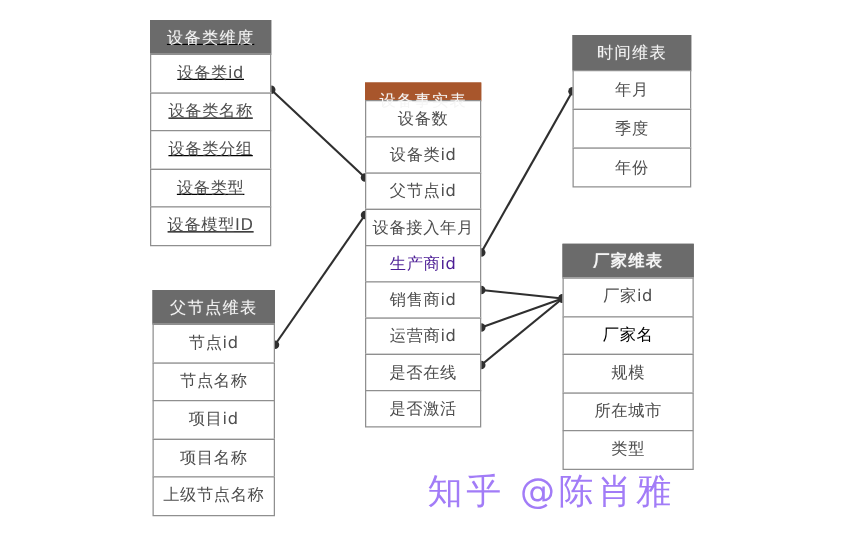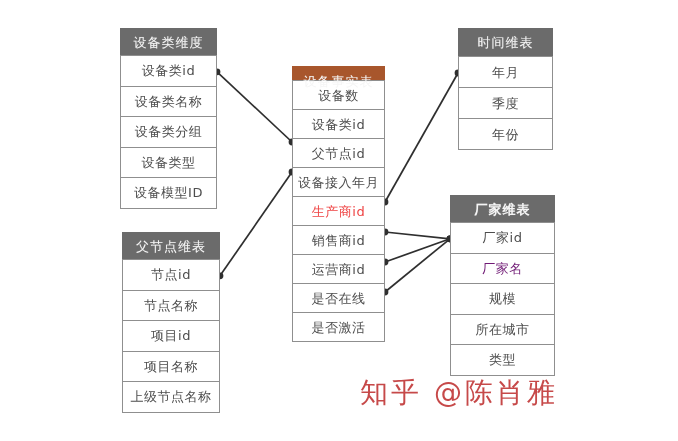--- a/index.html
+++ b/index.html
@@ -86,21 +86,21 @@
         <circle cx="385" cy="262" r="3.4" fill="#2f2f2f"></circle>
         <circle cx="450" cy="238.8" r="3.4" fill="#2f2f2f"></circle>
       </g>
       <g>
         <line x1="385" y1="292" x2="450" y2="238.8" stroke="#2f2f2f" stroke-width="1.7"></line>
         <circle cx="385" cy="292" r="3.4" fill="#2f2f2f"></circle>
         <circle cx="450" cy="238.8" r="3.4" fill="#2f2f2f"></circle>
       </g>
     </svg>
   <div id="tables-layer">
-      <div class="er-table" style="left: 120px; top: 28px; width: 97px;">
+      <div class="er-table" style="left: 120px; top: 16px; width: 97px; text-decoration: underline;">
         <div class="er-header" style="height: 28px; line-height: 27px; background: rgb(107, 107, 107); border-color: rgb(107, 107, 107);">设备类维度</div>
         <div class="er-cell" style="height: 31.6px; line-height: 30.6px; color: rgb(77, 77, 77);">设备类id</div>
         <div class="er-cell" style="height: 31.6px; line-height: 30.6px; color: rgb(77, 77, 77);">设备类名称</div>
         <div class="er-cell" style="height: 31.6px; line-height: 30.6px; color: rgb(77, 77, 77);">设备类分组</div>
         <div class="er-cell" style="height: 31.6px; line-height: 30.6px; color: rgb(77, 77, 77);">设备类型</div>
         <div class="er-cell" style="height: 31.6px; line-height: 30.6px; color: rgb(77, 77, 77);">设备模型ID</div>
       </div>
       <div class="er-table" style="left: 122px; top: 232px; width: 98px;">
         <div class="er-header" style="height: 28px; line-height: 27px; background: rgb(107, 107, 107); border-color: rgb(107, 107, 107);">父节点维表</div>
         <div class="er-cell" style="height: 31.6px; line-height: 30.6px; color: rgb(77, 77, 77);">节点id</div>
@@ -108,35 +108,35 @@
         <div class="er-cell" style="height: 31.6px; line-height: 30.6px; color: rgb(77, 77, 77);">项目id</div>
         <div class="er-cell" style="height: 31.6px; line-height: 30.6px; color: rgb(77, 77, 77);">项目名称</div>
         <div class="er-cell" style="height: 31.6px; line-height: 30.6px; color: rgb(77, 77, 77);">上级节点名称</div>
       </div>
       <div class="er-table" style="left: 292px; top: 66px; width: 93px;">
         <div class="er-header" style="height: 15px; line-height: 30px; background: rgb(168, 86, 44); border-color: rgb(168, 86, 44);">设备事实表</div>
         <div class="er-cell" style="height: 30px; line-height: 29px; color: rgb(77, 77, 77);">设备数</div>
         <div class="er-cell" style="height: 30px; line-height: 29px; color: rgb(77, 77, 77);">设备类id</div>
         <div class="er-cell" style="height: 30px; line-height: 29px; color: rgb(77, 77, 77);">父节点id</div>
         <div class="er-cell" style="height: 30px; line-height: 29px; color: rgb(77, 77, 77);">设备接入年月</div>
-        <div class="er-cell" style="height: 30px; line-height: 29px; color: #ef4444;">生产商id</div>
+        <div class="er-cell" style="height: 30px; line-height: 29px; color: #4c1d95;">生产商id</div>
         <div class="er-cell" style="height: 30px; line-height: 29px; color: rgb(77, 77, 77);">销售商id</div>
         <div class="er-cell" style="height: 30px; line-height: 29px; color: rgb(77, 77, 77);">运营商id</div>
         <div class="er-cell" style="height: 30px; line-height: 29px; color: rgb(77, 77, 77);">是否在线</div>
         <div class="er-cell" style="height: 30px; line-height: 29px; color: rgb(77, 77, 77);">是否激活</div>
       </div>
       <div class="er-table" style="left: 458px; top: 28px; width: 95px;">
         <div class="er-header" style="height: 29px; line-height: 28px; background: rgb(107, 107, 107); border-color: rgb(107, 107, 107);">时间维表</div>
         <div class="er-cell" style="height: 32px; line-height: 31px; color: rgb(77, 77, 77);">年月</div>
         <div class="er-cell" style="height: 32px; line-height: 31px; color: rgb(77, 77, 77);">季度</div>
         <div class="er-cell" style="height: 32px; line-height: 31px; color: rgb(77, 77, 77);">年份</div>
       </div>
       <div class="er-table" style="left: 450px; top: 195px; width: 105px;">
         <div class="er-header" style="height: 28px; line-height: 27px; background: rgb(107, 107, 107); border-color: rgb(107, 107, 107); font-weight: bold;">厂家维表</div>
         <div class="er-cell" style="height: 31.6px; line-height: 30.6px; color: rgb(77, 77, 77);">厂家id</div>
-        <div class="er-cell" style="height: 31.6px; line-height: 30.6px; color: #701a75;">厂家名</div>
+        <div class="er-cell" style="height: 31.6px; line-height: 30.6px; color: #000000;">厂家名</div>
         <div class="er-cell" style="height: 31.6px; line-height: 30.6px; color: rgb(77, 77, 77);">规模</div>
         <div class="er-cell" style="height: 31.6px; line-height: 30.6px; color: rgb(77, 77, 77);">所在城市</div>
         <div class="er-cell" style="height: 31.6px; line-height: 30.6px; color: rgb(77, 77, 77);">类型</div>
       </div>
     </div>
-  <div class="watermark" style="left: 360px; top: 374px; color: #b91c1c;">知乎 @陈肖雅</div>
+  <div class="watermark" style="left: 342px; top: 374px; color: #8b5cf6;">知乎 @陈肖雅</div>
 </div>
 
 </body></html>

